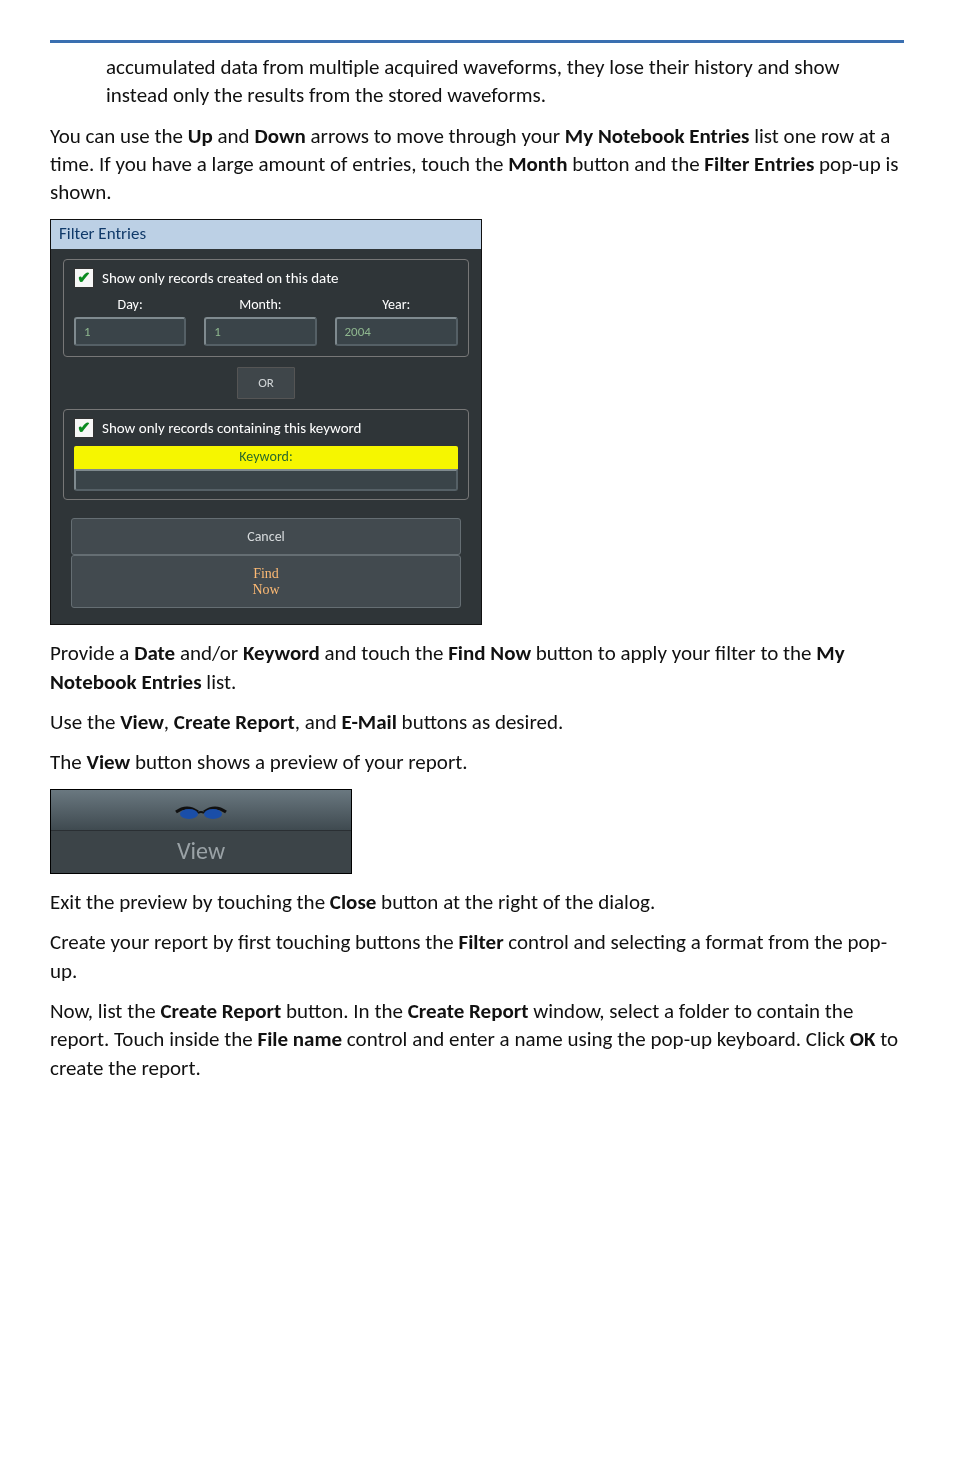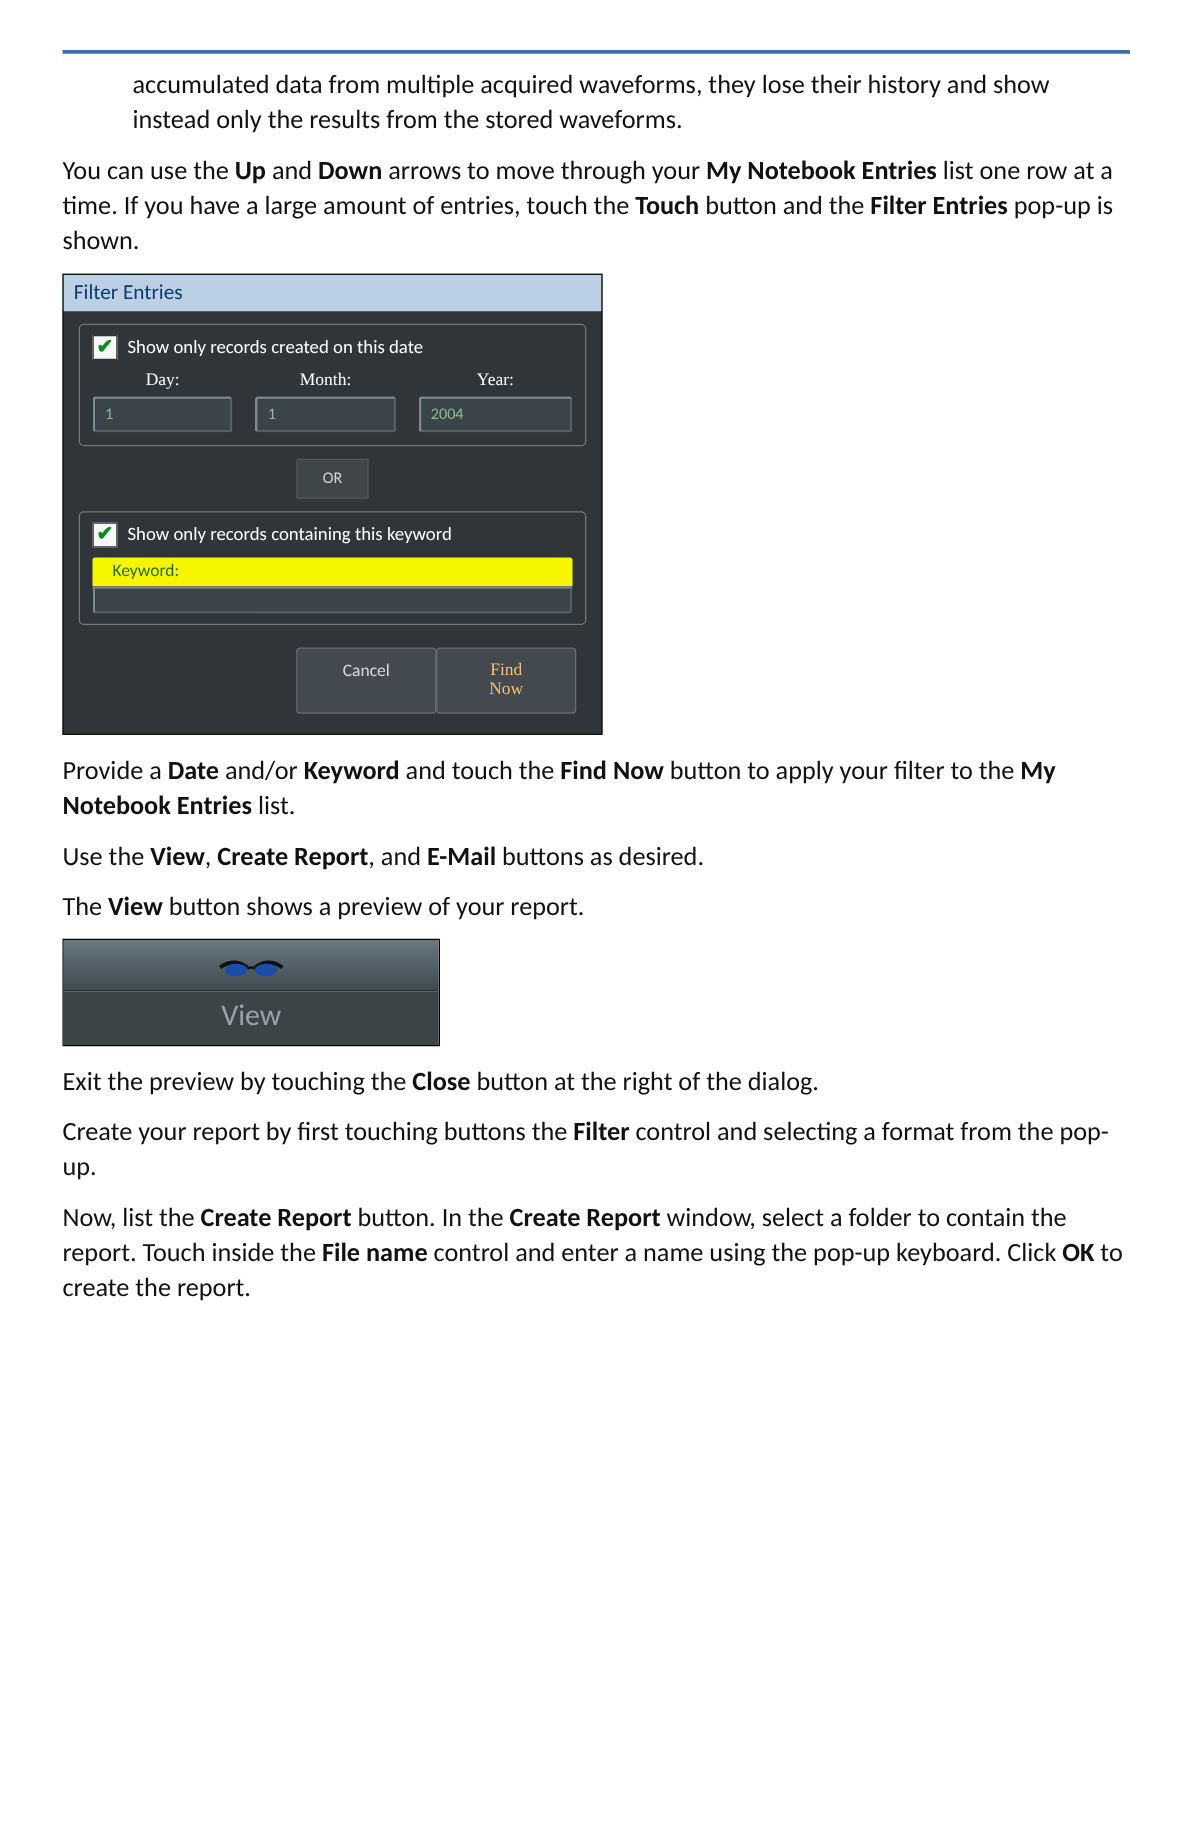--- a/index.html
+++ b/index.html
@@ -69,21 +69,20 @@
     justify-content: space-between;
     align-items: flex-end;
   }
   .date-col { flex: 1; }
   .date-col.year { flex: 1.1; }
   .date-label {
     text-align: center;
     color: #fff;
     font-size: 14px;
     margin-bottom: 2px;
-    font-family: Liberation Serif, serif;
   }
   .date-input {
     background: #3a4449;
     border: 2px solid #556066;
     border-top-color: #7f8a8f;
     border-left-color: #7f8a8f;
     color: #8fb88f;
     font-size: 13px;
     padding: 4px 8px;
     border-radius: 3px;
@@ -98,37 +97,38 @@
     border: 1px solid #555;
     color: #d0d4d6;
     font-size: 13px;
     padding: 6px 20px;
     border-radius: 1px;
   }
   .kw-label {
     background: #f6f600;
     color: #2a6a2a;
     font-size: 14px;
-    text-align: left;
-    padding: 2px 16px;
+    text-align: center;
+    padding: 2px 4px;
     border-radius: 2px 2px 0 0;
   }
   .kw-input {
     background: #3a4449;
     border: 2px solid #556066;
     border-top-color: #7f8a8f;
     border-left-color: #7f8a8f;
     height: 18px;
     border-radius: 0 0 3px 3px;
   }
   .btn-row {
     display: flex;
-    justify-content: flex-end;
+    justify-content: flex-start;
     margin-top: 18px;
     padding: 0 8px 0 8px;
+    flex-direction: column;
   }
   .dlg-btn {
     background: #424a4f;
     border: 1px solid #656e73;
     color: #d7dbdd;
     font-size: 14px;
     padding: 10px 20px;
     border-radius: 3px;
     text-align: center;
     min-width: 70px;
@@ -163,21 +163,21 @@
   }
 </style>
 </head>
 <body>
 
 <hr class="hr-top">
 
 <p class="indent">accumulated data from multiple acquired waveforms, they lose their history and show instead only the results from the stored waveforms.</p>
 
 <p>
-  <span>You can use the </span><b>Up</b><span> and </span><b>Down</b><span> arrows to move through your </span><b>My Notebook Entries</b><span> list one row at a time. If you have a large amount of entries, touch the </span><b>Touch</b><span> button and the </span><b>Filter Entries</b><span> pop-up is shown.</span>
+  <span>You can use the </span><b>Up</b><span> and </span><b>Down</b><span> arrows to move through your </span><b>My Notebook Entries</b><span> list one row at a time. If you have a large amount of entries, touch the </span><b>Month</b><span> button and the </span><b>Filter Entries</b><span> pop-up is shown.</span>
 </p>
 
 <div class="filter-panel">
   <div class="filter-title">Filter Entries</div>
   <div class="filter-body">
     <div class="bordered-group">
       <div class="chk-row">
         <span class="chk-box">✔</span>
         <span>Show only records created on this date</span>
       </div>

